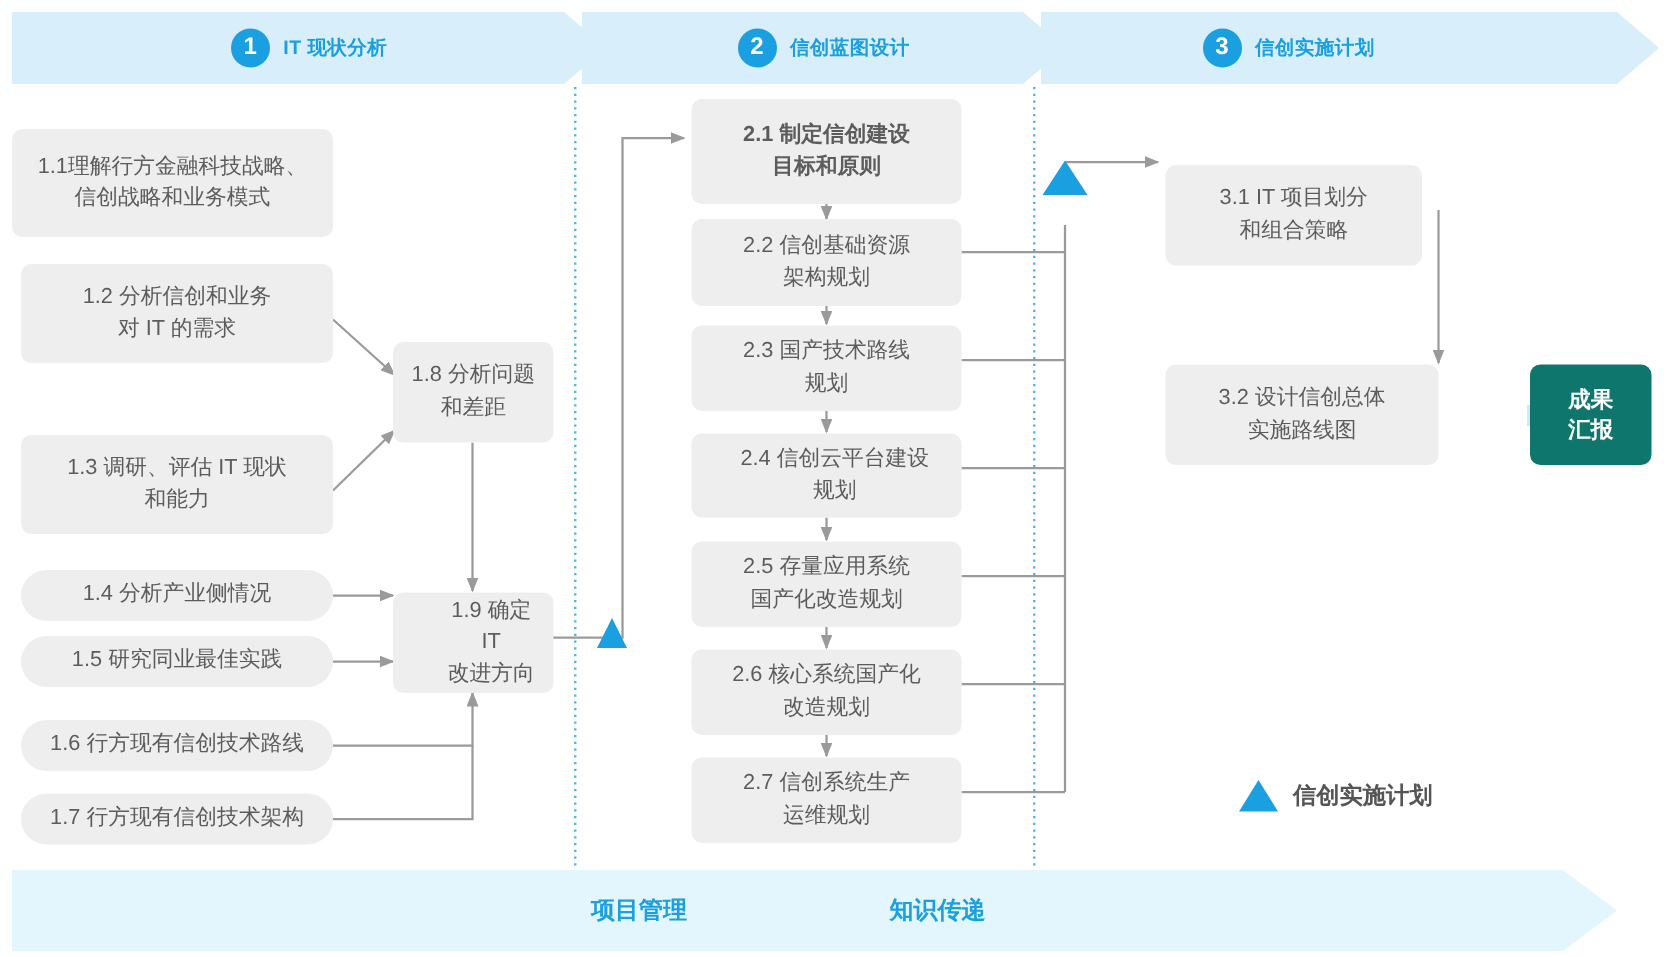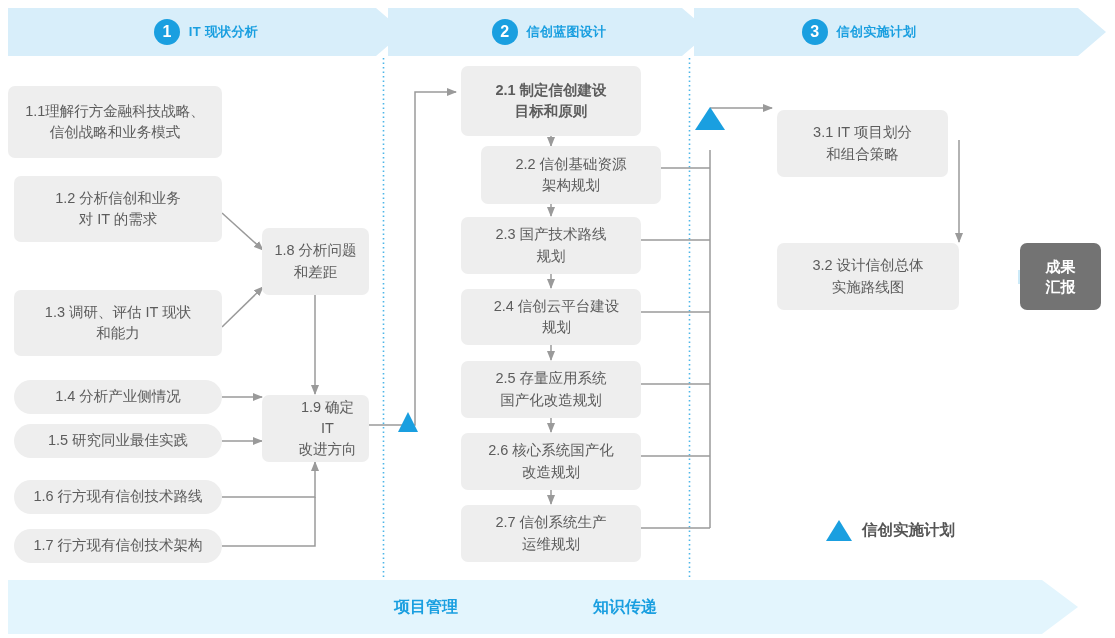--- a/index.html
+++ b/index.html
@@ -67,21 +67,21 @@
     text-align:center;
     padding:4px 8px;
     white-space:pre-line;
   }
   .node.pill{ border-radius:17px; }
 
   
   .chip{
     position:absolute;
     box-sizing:border-box;
-    background:#737373;
+    background:#0f766e;
     border-radius:7px;
     color:#ffffff;
     font-size:15px;
     font-weight:bold;
     line-height:1.3;
     display:flex;
     align-items:center;
     justify-content:center;
     text-align:center;
     white-space:pre-line;
@@ -208,21 +208,21 @@
   <div class="node pill" style="left:14px;top:480px;width:208px;height:34px;">1.6 行方现有信创技术路线</div>
   <div class="node pill" style="left:14px;top:529px;width:208px;height:34px;">1.7 行方现有信创技术架构</div>
 
   <div class="node" style="left:262px;top:228px;width:107px;height:67px;">1.8 分析问题
 和差距</div>
   <div class="node" style="left:262px;top:395px;width:107px;height:67px;padding-left:32px;">1.9 确定 IT
 改进方向</div>
 
   <div class="node" style="left:461px;top:66px;width:180px;height:70px;font-weight:bold;">2.1 制定信创建设
 目标和原则</div>
-  <div class="node" style="left:461px;top:146px;width:180px;height:58px;margin-left:20px;">2.2 信创基础资源
+  <div class="node" style="left:461px;top:146px;width:180px;height:58px;">2.2 信创基础资源
 架构规划</div>
   <div class="node" style="left:461px;top:217px;width:180px;height:57px;">2.3 国产技术路线
 规划</div>
   <div class="node" style="left:461px;top:289px;width:180px;height:56px;padding-left:19px;">2.4 信创云平台建设
 规划</div>
   <div class="node" style="left:461px;top:361px;width:180px;height:57px;">2.5 存量应用系统
 国产化改造规划</div>
   <div class="node" style="left:461px;top:433px;width:180px;height:57px;">2.6 核心系统国产化
 改造规划</div>
   <div class="node" style="left:461px;top:505px;width:180px;height:57px;">2.7 信创系统生产

